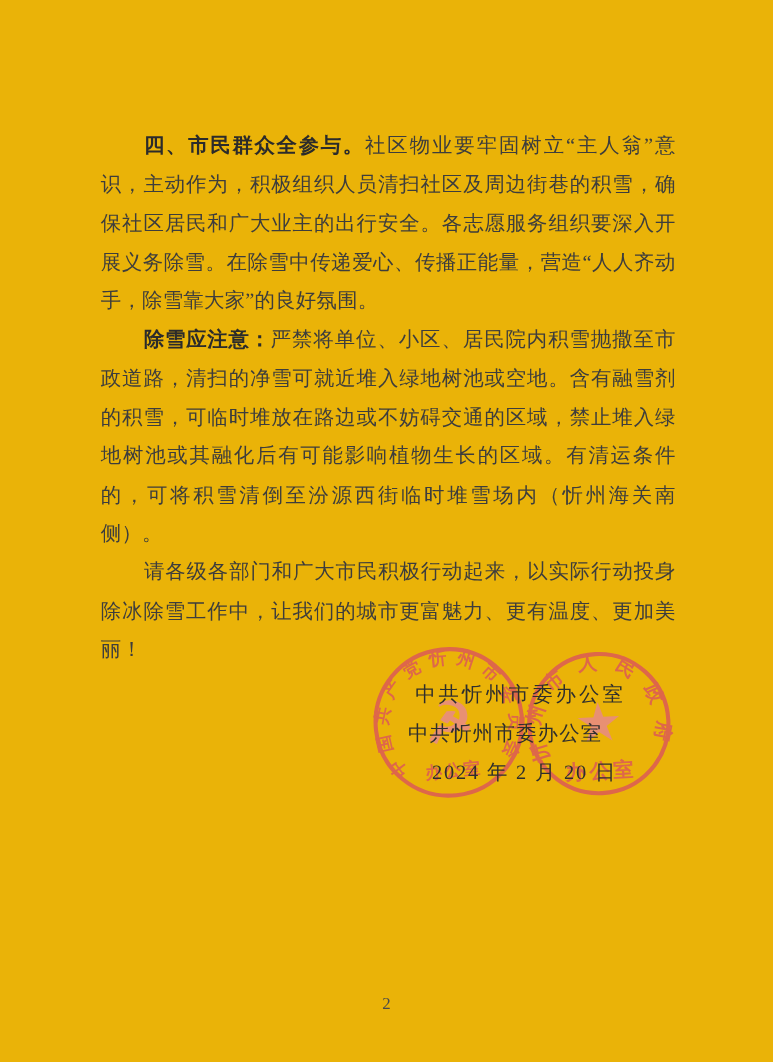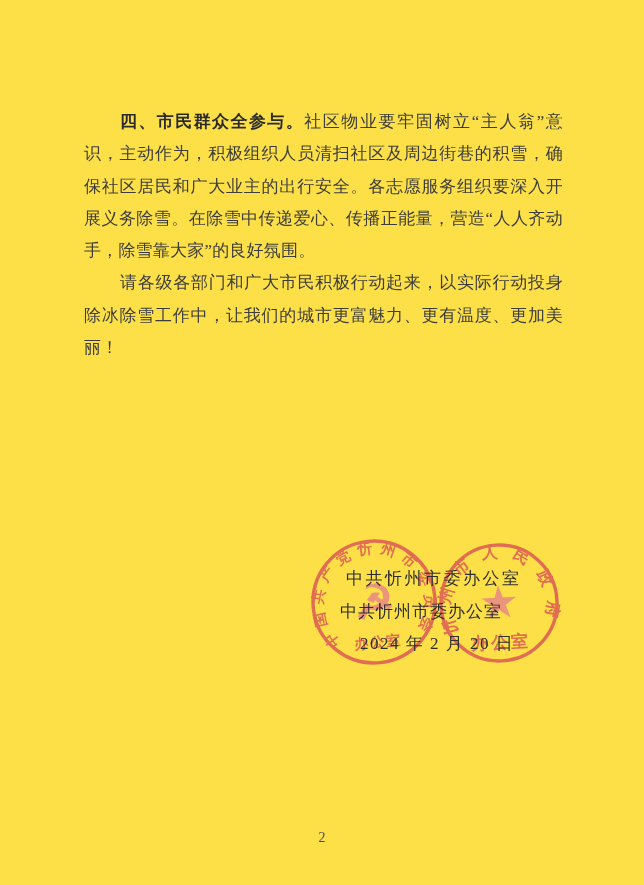--- a/index.html
+++ b/index.html
@@ -5,21 +5,21 @@
   html, body { margin: 0; padding: 0; }
   body {
     width: 644px; height: 885px;
     background: #fefefe;
     position: relative;
     overflow: hidden;
     font-family: "Liberation Serif", "DejaVu Serif", serif;
   }
   .page {
     position: absolute; inset: 0;
-    background: #fde047;
+    background: #eab308;
   }
   .body-text {
     position: absolute;
     left: 84px; top: 106px; width: 479px;
     font-size: 17px;
     line-height: 32.3px;
     color: #3d3d3d;
     text-align: justify;
     letter-spacing: 0.2px;
   }
@@ -59,20 +59,21 @@
     color: #4a4a4a;
   }
 </style>
 </head>
 <body>
 
 <div class="page">
 
   <div class="body-text">
     <p><span class="lead">四、市民群众全参与。</span><span>社区物业要牢固树立“主人翁”意识，主动作为，积极组织人员清扫社区及周边街巷的积雪，确保社区居民和广大业主的出行安全。各志愿服务组织要深入开展义务除雪。在除雪中传递爱心、传播正能量，营造“人人齐动手，除雪靠大家”的良好氛围。</span></p>
+    <p><span class="lead">除雪应注意：</span><span>严禁将单位、小区、居民院内积雪抛撒至市政道路，清扫的净雪可就近堆入绿地树池或空地。含有融雪剂的积雪，可临时堆放在路边或不妨碍交通的区域，禁止堆入绿地树池或其融化后有可能影响植物生长的区域。有清运条件的，可将积雪清倒至汾源西街临时堆雪场内（忻州海关南侧）。</span></p>
     <p><span>请各级各部门和广大市民积极行动起来，以实际行动投身除冰除雪工作中，让我们的城市更富魅力、更有温度、更加美丽！</span></p>
   </div>
 
   <svg class="seal seal-party" width="132" height="132" viewBox="0 0 132 132">
     <circle cx="66" cy="66" r="61" fill="none" stroke="#dc5a56" stroke-width="3.4"></circle>
     <defs>
       <path id="arc-party" d="M 24,97 A 51,51 0 1 1 108,97" fill="none"></path>
     </defs>
     <text font-size="14.5" fill="#dc5a56" letter-spacing="7" text-anchor="middle">
       <textPath href="#arc-party" startOffset="50%">中国共产党忻州市委员会</textPath>

